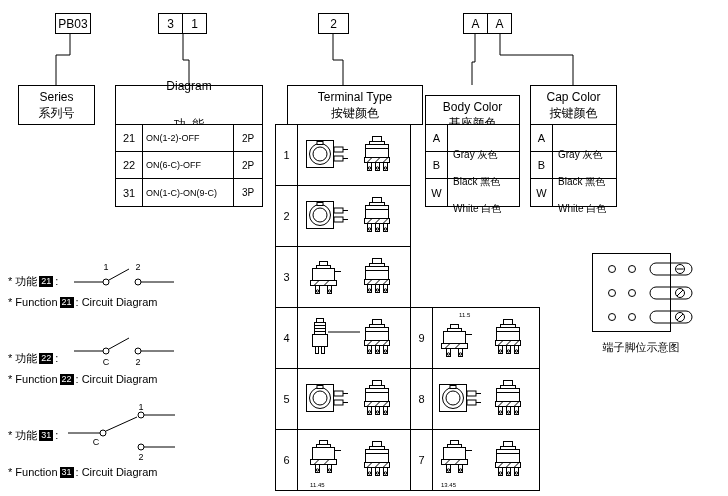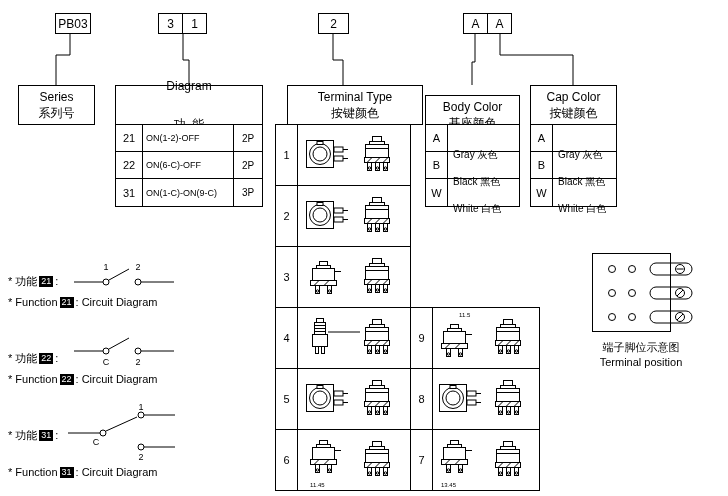--- a/index.html
+++ b/index.html
@@ -358,16 +358,15 @@
       <rect x="58" y="34" width="42" height="12" rx="6"></rect>
       <circle cx="88" cy="40" r="4.5"></circle>
         <line x1="85" y1="43" x2="91" y2="37"></line>
       <rect x="58" y="58" width="42" height="12" rx="6"></rect>
       <circle cx="88" cy="64" r="4.5"></circle>
         <line x1="85" y1="67" x2="91" y2="61"></line>
     </g>
   </svg>
   <div class="caption" style="left:575px;top:340px;width:132px;">
     <div>端子脚位示意图</div>
-    <div>Terminal position</div>
   </div>
 
 </div>
 
 </body></html>

